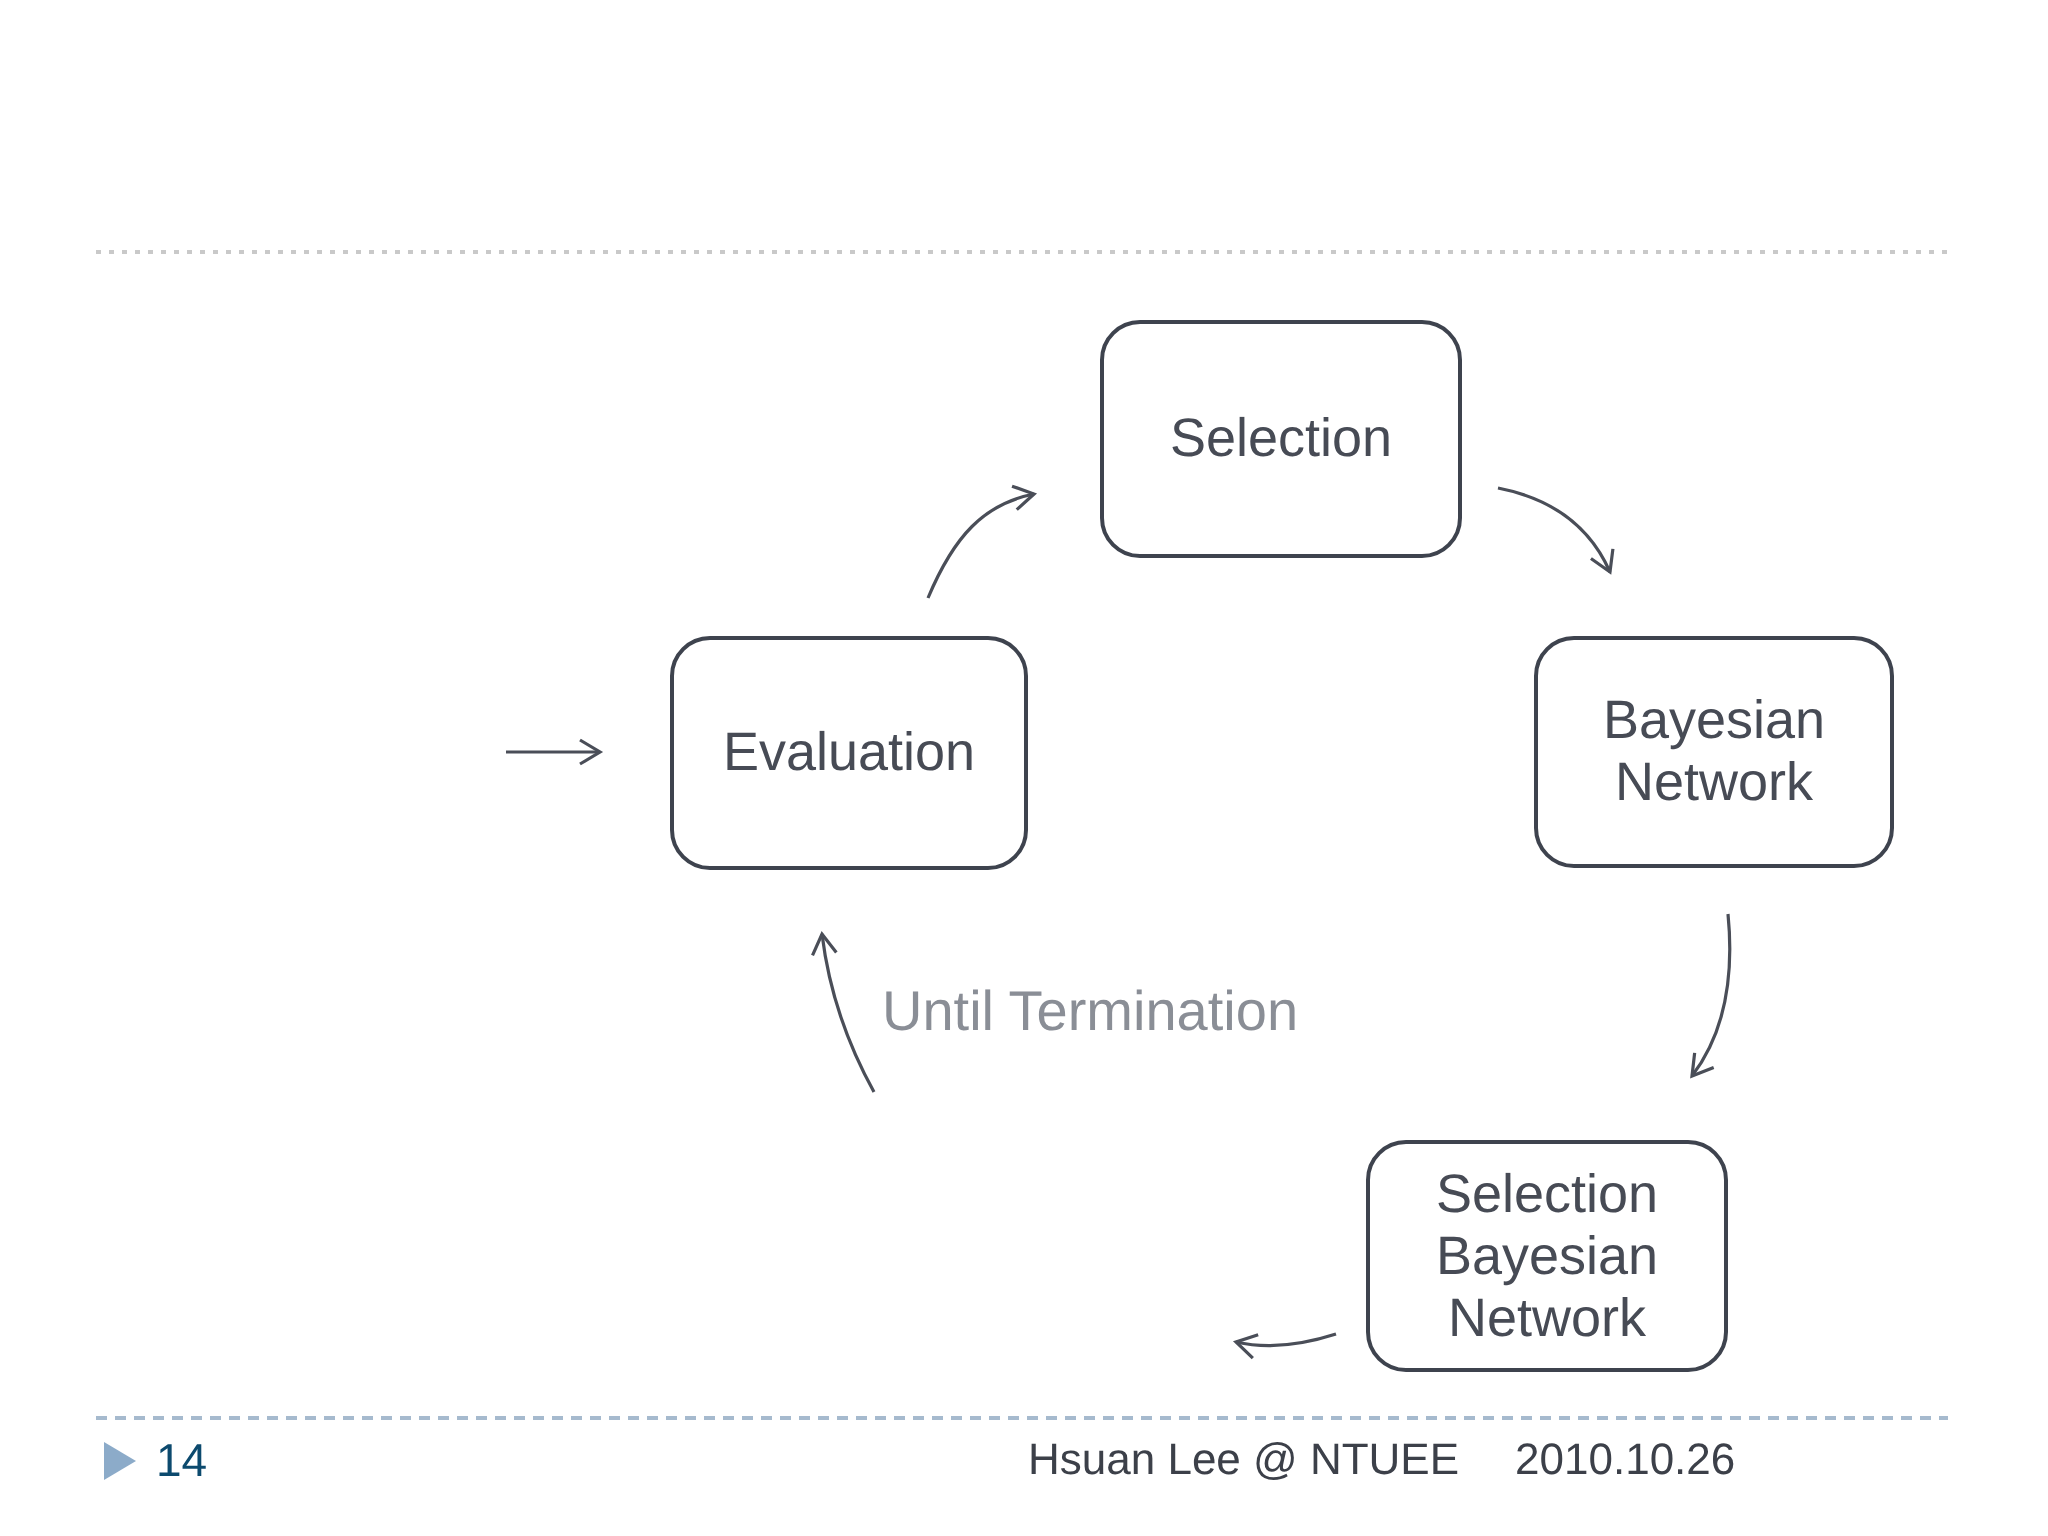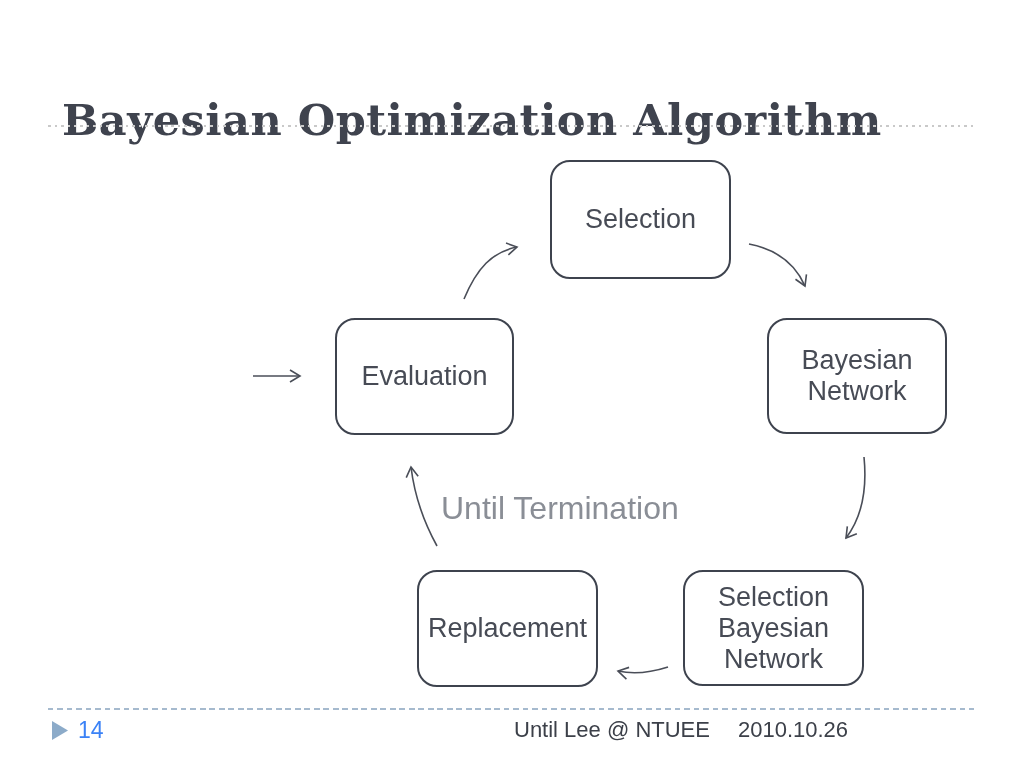--- a/index.html
+++ b/index.html
@@ -30,44 +30,43 @@
   }
   #node-selection{left:550px;top:160px;width:177px;height:115px}
   #node-initialization{left:55px;top:320px;width:177px;height:110px}
   #node-evaluation{left:335px;top:318px;width:175px;height:113px}
   #node-learning{left:767px;top:318px;width:176px;height:112px}
   #node-sampling{left:683px;top:570px;width:177px;height:112px}
   #node-replacement{left:417px;top:570px;width:177px;height:113px}
 
   .until-label{
     position:absolute;left:441px;top:490px;
-    font-size:32px;color:#8a8e96;white-space:nowrap;
+    font-size:28px;color:#8a8e96;white-space:nowrap;
   }
 
   .footer-rule{
     position:absolute;left:48px;top:708px;width:926px;height:2px;
     background:repeating-linear-gradient(90deg,#a6bace 0 5.5px,transparent 5.5px 9.5px);
   }
   .advance-icon{position:absolute;left:52px;top:721px;width:16px;height:19px}
   .page-number{
     position:absolute;left:78px;top:717px;
-    font-size:23px;color:#3b82f6;
+    font-size:23px;color:#0c4a6e;
   }
   .footer-center{
     position:absolute;left:514px;top:717px;
     display:flex;gap:28px;white-space:nowrap;
     font-size:22px;color:#3c4049;
   }
 </style>
 </head>
 <body>
 
 <div class="slide">
 
-  <h1 class="title">Bayesian Optimization Algorithm</h1>
   <div class="title-rule"></div>
 
   <svg class="arrows" viewBox="0 0 1024 768">
     <defs>
       <marker id="ah" markerUnits="userSpaceOnUse" markerWidth="26" markerHeight="26" viewBox="-13 -13 26 26" refX="0" refY="0" orient="auto">
         <path d="M-10,-6 L0,0 L-10,6" fill="none" stroke="#4a4e58" stroke-width="1.6"></path>
       </marker>
     </defs>
     <g fill="none" stroke="#4a4e58" stroke-width="1.6">
       <path d="M253,376 L300,376" marker-end="url(#ah)"></path>
@@ -92,32 +91,29 @@
     <span>Bayesian</span>
     <span>Network</span>
   </div>
 
   <div class="node" id="node-sampling">
     <span>Selection</span>
     <span>Bayesian</span>
     <span>Network</span>
   </div>
 
-  <div class="node" id="node-replacement">
-    <span>Replacement</span>
-  </div>
 
   <div class="until-label">Until Termination</div>
 
   <div class="footer-rule"></div>
 
   <svg class="advance-icon" viewBox="0 0 16 19">
     <polygon points="0,0 16,9.5 0,19" fill="#8cabc9"></polygon>
   </svg>
 
   <div class="page-number">14</div>
 
   <div class="footer-center">
-    <span>Until Lee @ NTUEE</span>
+    <span>Hsuan Lee @ NTUEE</span>
     <span>2010.10.26</span>
   </div>
 
 </div>
 
 </body></html>

